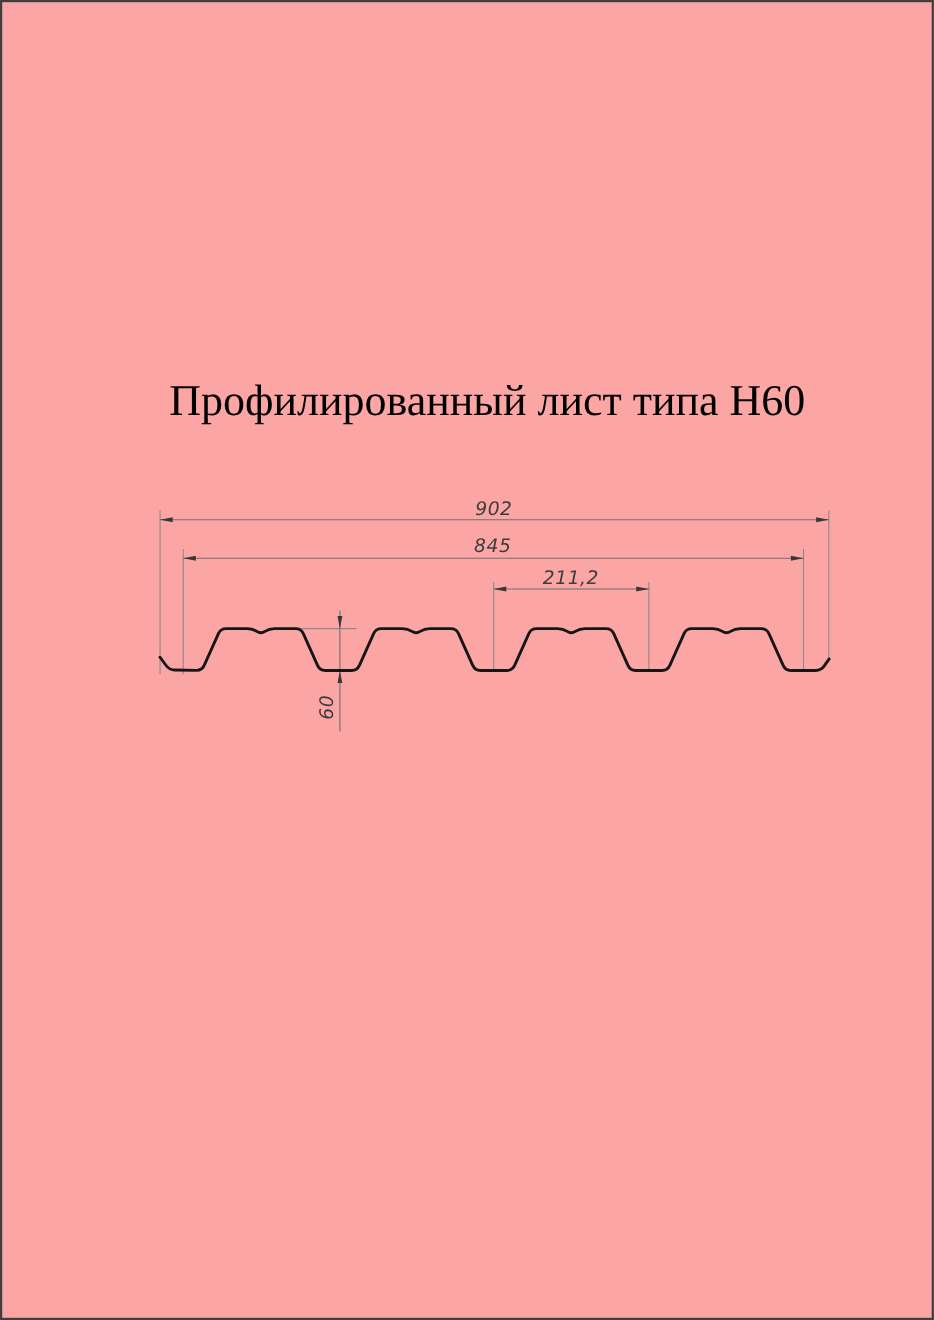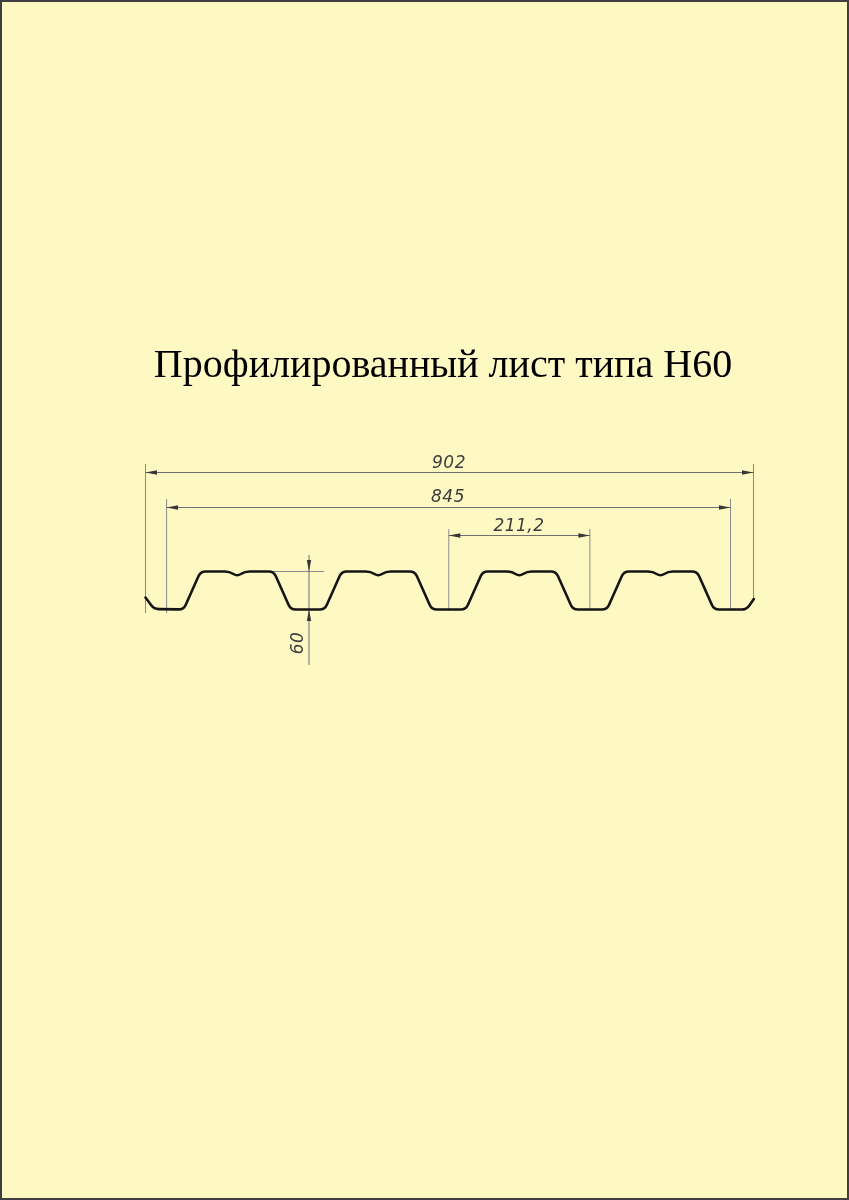--- a/index.html
+++ b/index.html
@@ -1,20 +1,20 @@
 <!DOCTYPE html>
 <html><head>
 <meta charset="utf-8">
 <style>
   html,body{margin:0;padding:0;background:#e8e8e8;}
   .page{
     position:relative;
     width:849px;height:1200px;
     margin:0 auto;
-    background:#fef9c3;
+    background:#fca5a5;
     border:2px solid #3f3f3f;
     box-sizing:border-box;
     overflow:hidden;
     font-family:"Liberation Sans", sans-serif;
   }
   .title{
     position:absolute;
     top:338px;
     left:33px;
     width:816px;

